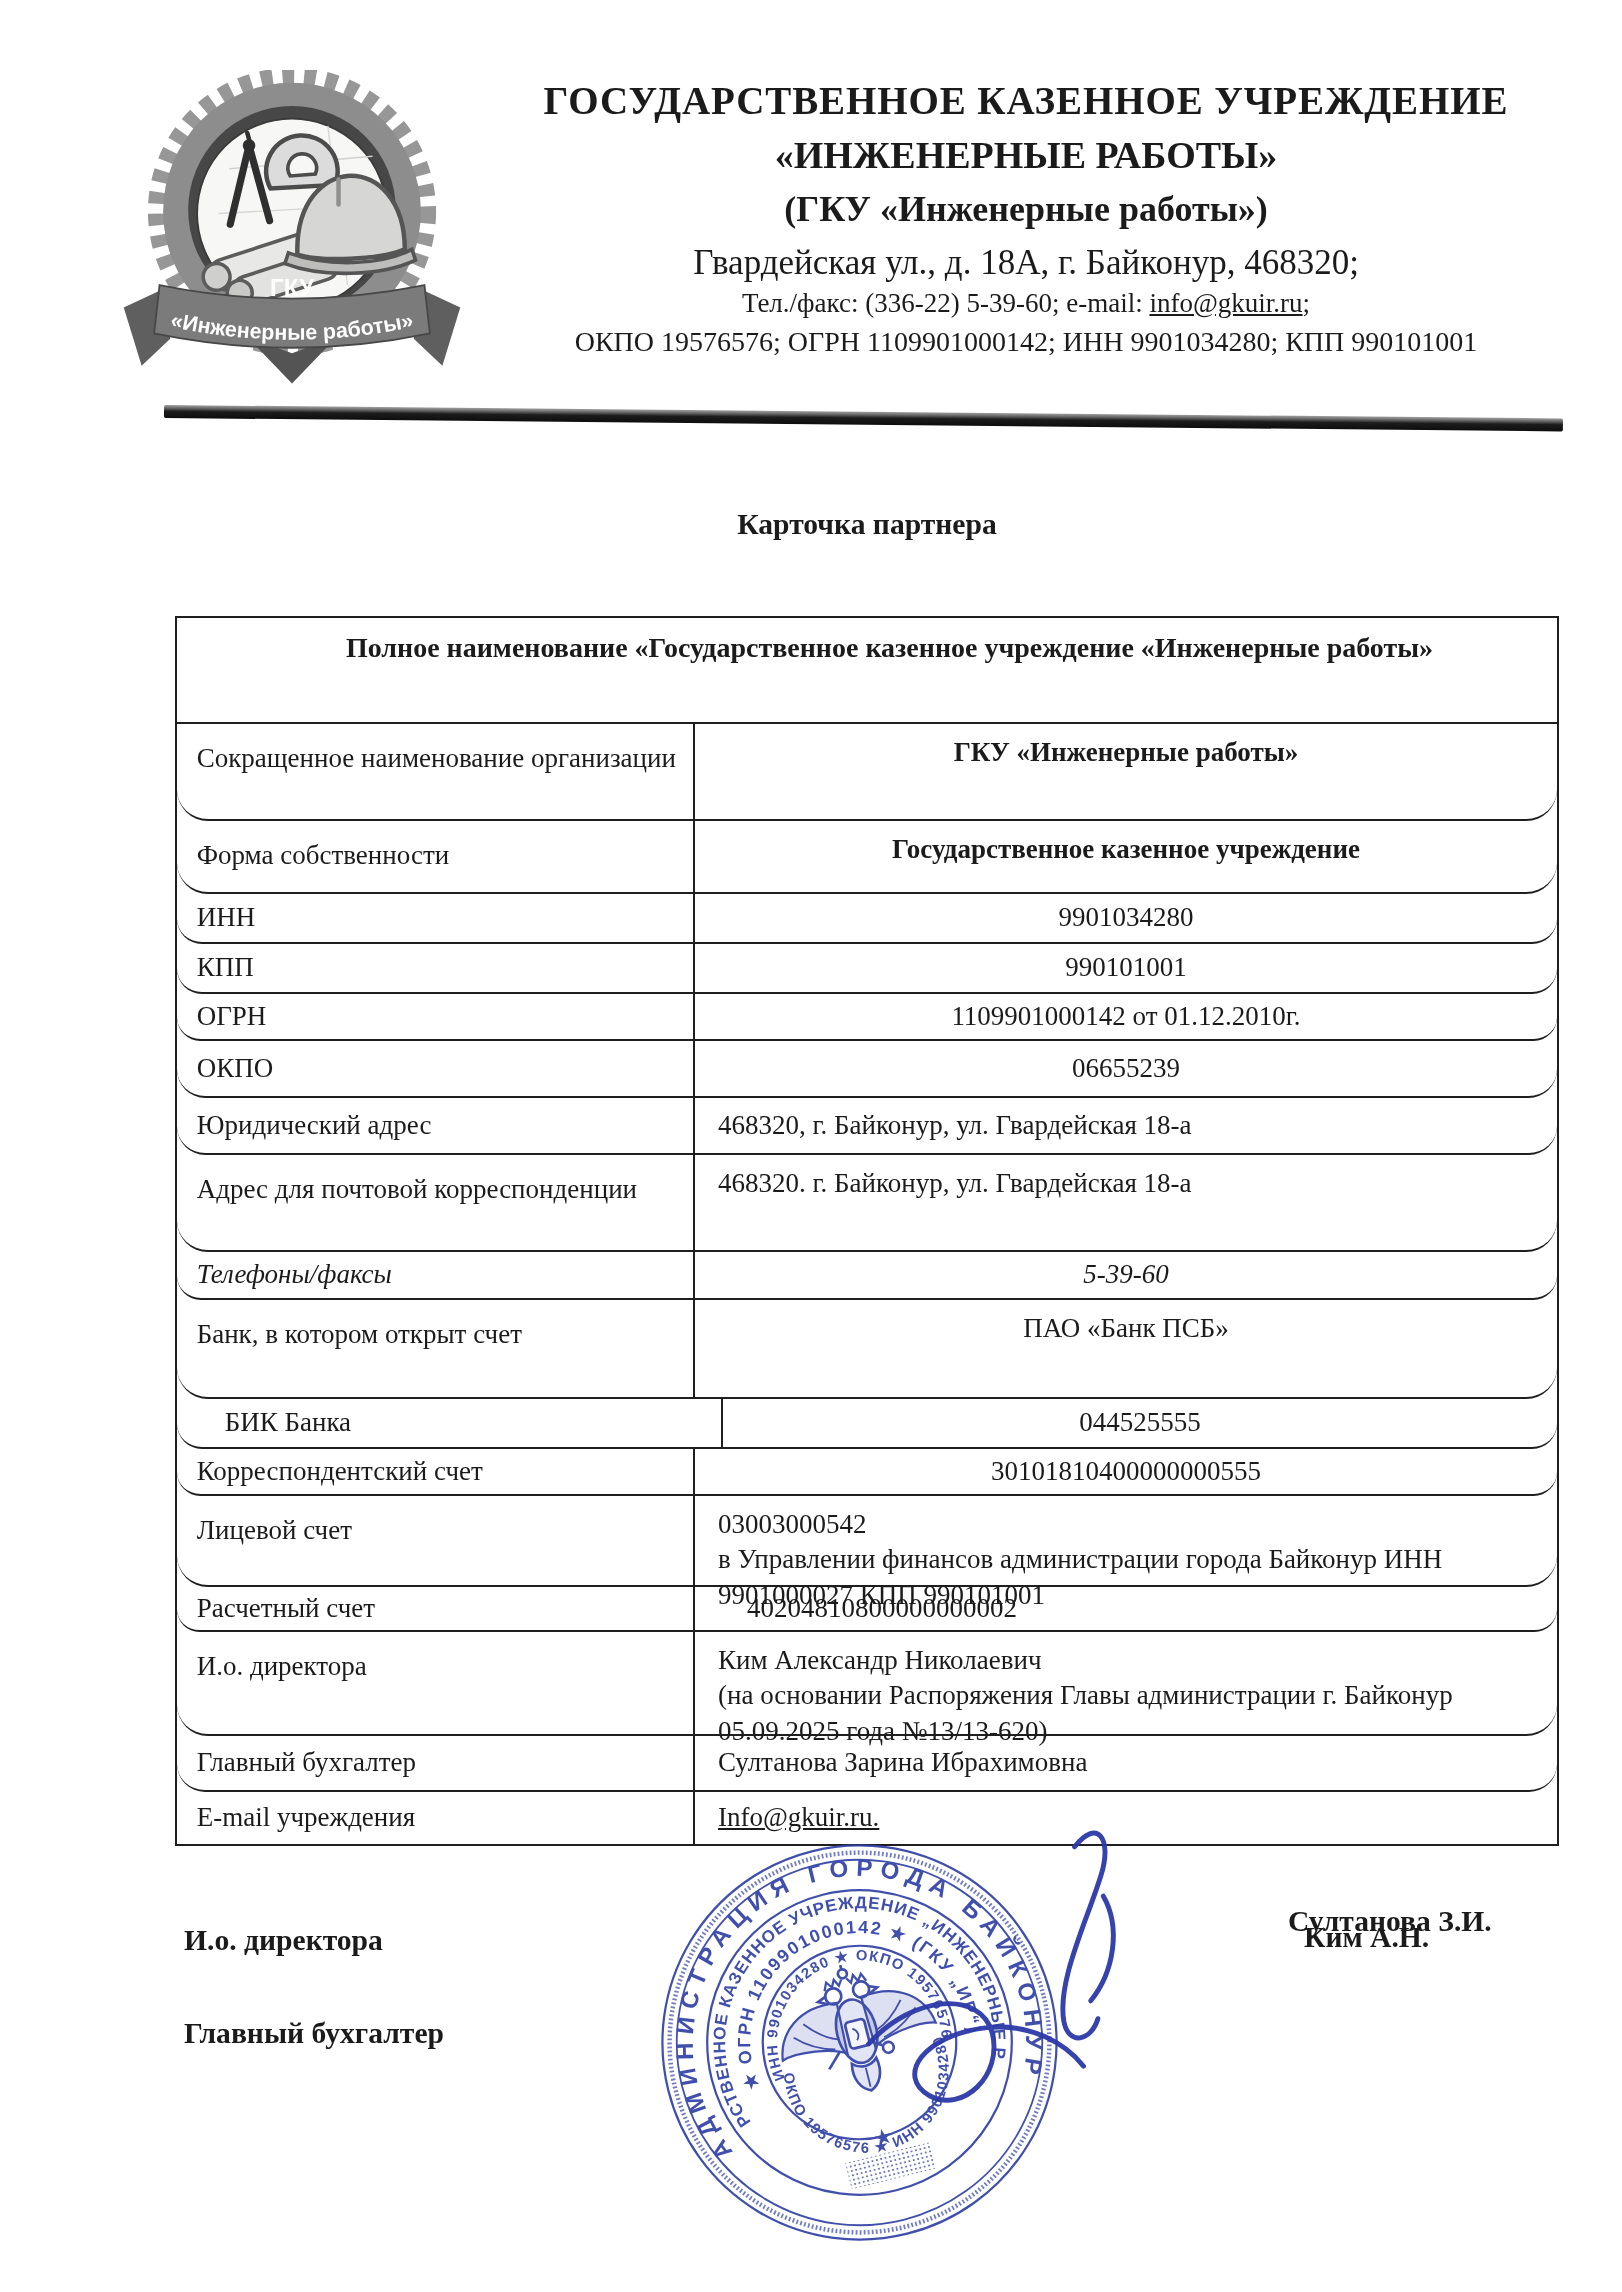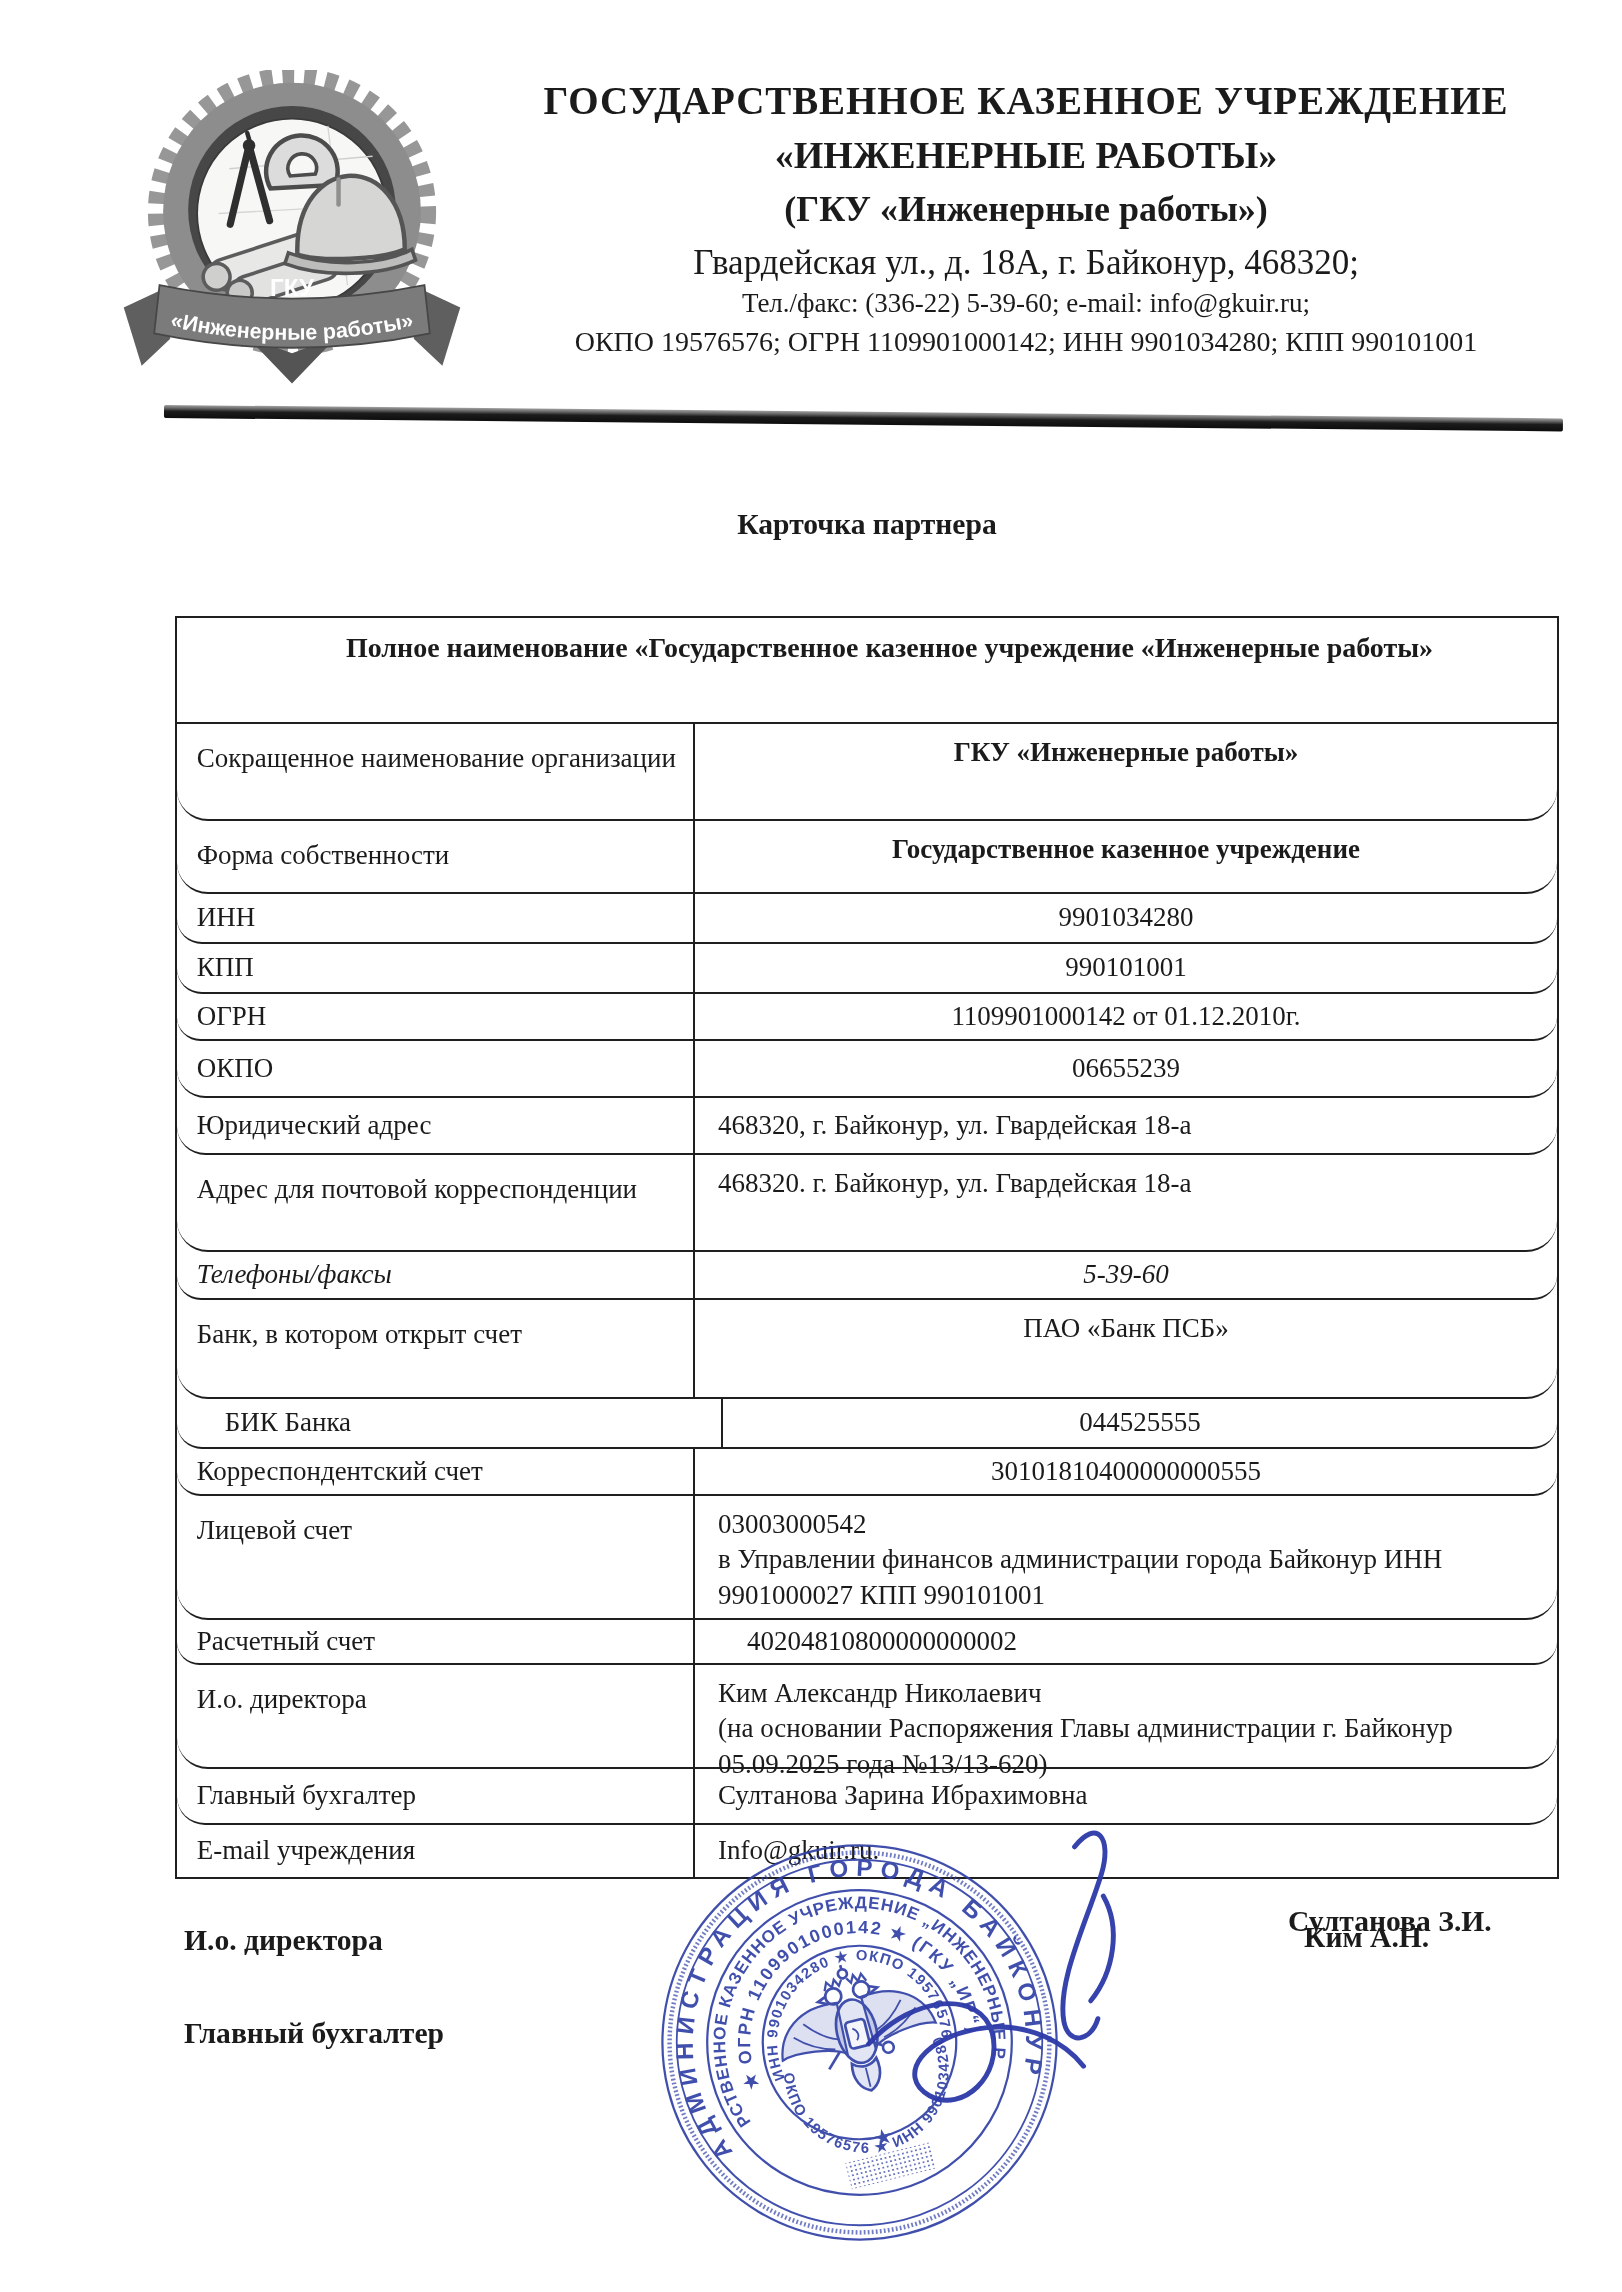--- a/index.html
+++ b/index.html
@@ -7,21 +7,21 @@
         font-family:"Liberation Serif","DejaVu Serif",serif;color:#1b1b1b;}
   
   .badge{position:absolute;left:113px;top:70px;width:358px;height:330px;}
   .head-text{position:absolute;left:484px;top:79px;width:1084px;text-align:center;}
   .h-line1{font-size:39px;font-weight:bold;letter-spacing:0.9px;line-height:1.15;}
   .h-line2{font-size:38px;font-weight:bold;margin-top:11.6px;line-height:1.1;}
   .h-line3{font-size:36px;font-weight:bold;margin-top:12.5px;line-height:1.1;}
   .h-small{font-size:35px;margin-top:10.7px;line-height:1.3;}
   .h-smaller{font-size:27px;line-height:1.3;}
   .h-codes{font-size:28px;line-height:1.3;margin-top:3.6px;}
-  .u{ }
+  .u{ text-decoration:underline;}
   .divider-bar{position:absolute;left:164px;top:405px;width:1399px;height:13.4px;
       background:linear-gradient(180deg,#9f9f9f 0%,#6a6a6a 22%,#1c1c1c 48%,#0d0d0d 100%);
       transform:rotate(0.55deg);transform-origin:left center;border-radius:1.8px;}
   .doc-title{position:absolute;left:175px;top:508px;width:1384px;text-align:center;
       font-size:29.6px;font-weight:bold;}
   
   .ptable{position:absolute;left:175px;top:616px;width:1384px;border:2.7px solid #1f1f1f;
       box-sizing:border-box;z-index:2;background:transparent;}
   .trow{display:flex;border-bottom:2.2px solid #1f1f1f;box-sizing:border-box;align-items:center;border-radius:31px;}
   .trow:last-child{border-bottom:none;}
@@ -151,21 +151,21 @@
       <div class="tcell val center">ПАО «Банк ПСБ»</div>
     </div>
     <div class="trow" style="height:50px;padding-left:28px;">
       <div class="tcell lbl">БИК Банка</div>
       <div class="tcell val center">044525555</div>
     </div>
     <div class="trow" style="height:47px;">
       <div class="tcell lbl">Корреспондентский счет</div>
       <div class="tcell val center">30101810400000000555</div>
     </div>
-    <div class="trow top" style="height:124px;">
+    <div class="trow top" style="height:91px;">
       <div class="tcell lbl">Лицевой счет</div>
       <div class="tcell val left">03003000542
 в Управлении финансов администрации города Байконур ИНН
 9901000027 КПП 990101001</div>
     </div>
     <div class="trow" style="height:45px;gap:29px;">
       <div class="tcell lbl">Расчетный счет</div>
       <div class="tcell val left">40204810800000000002</div>
     </div>
     <div class="trow top" style="height:104px;">

